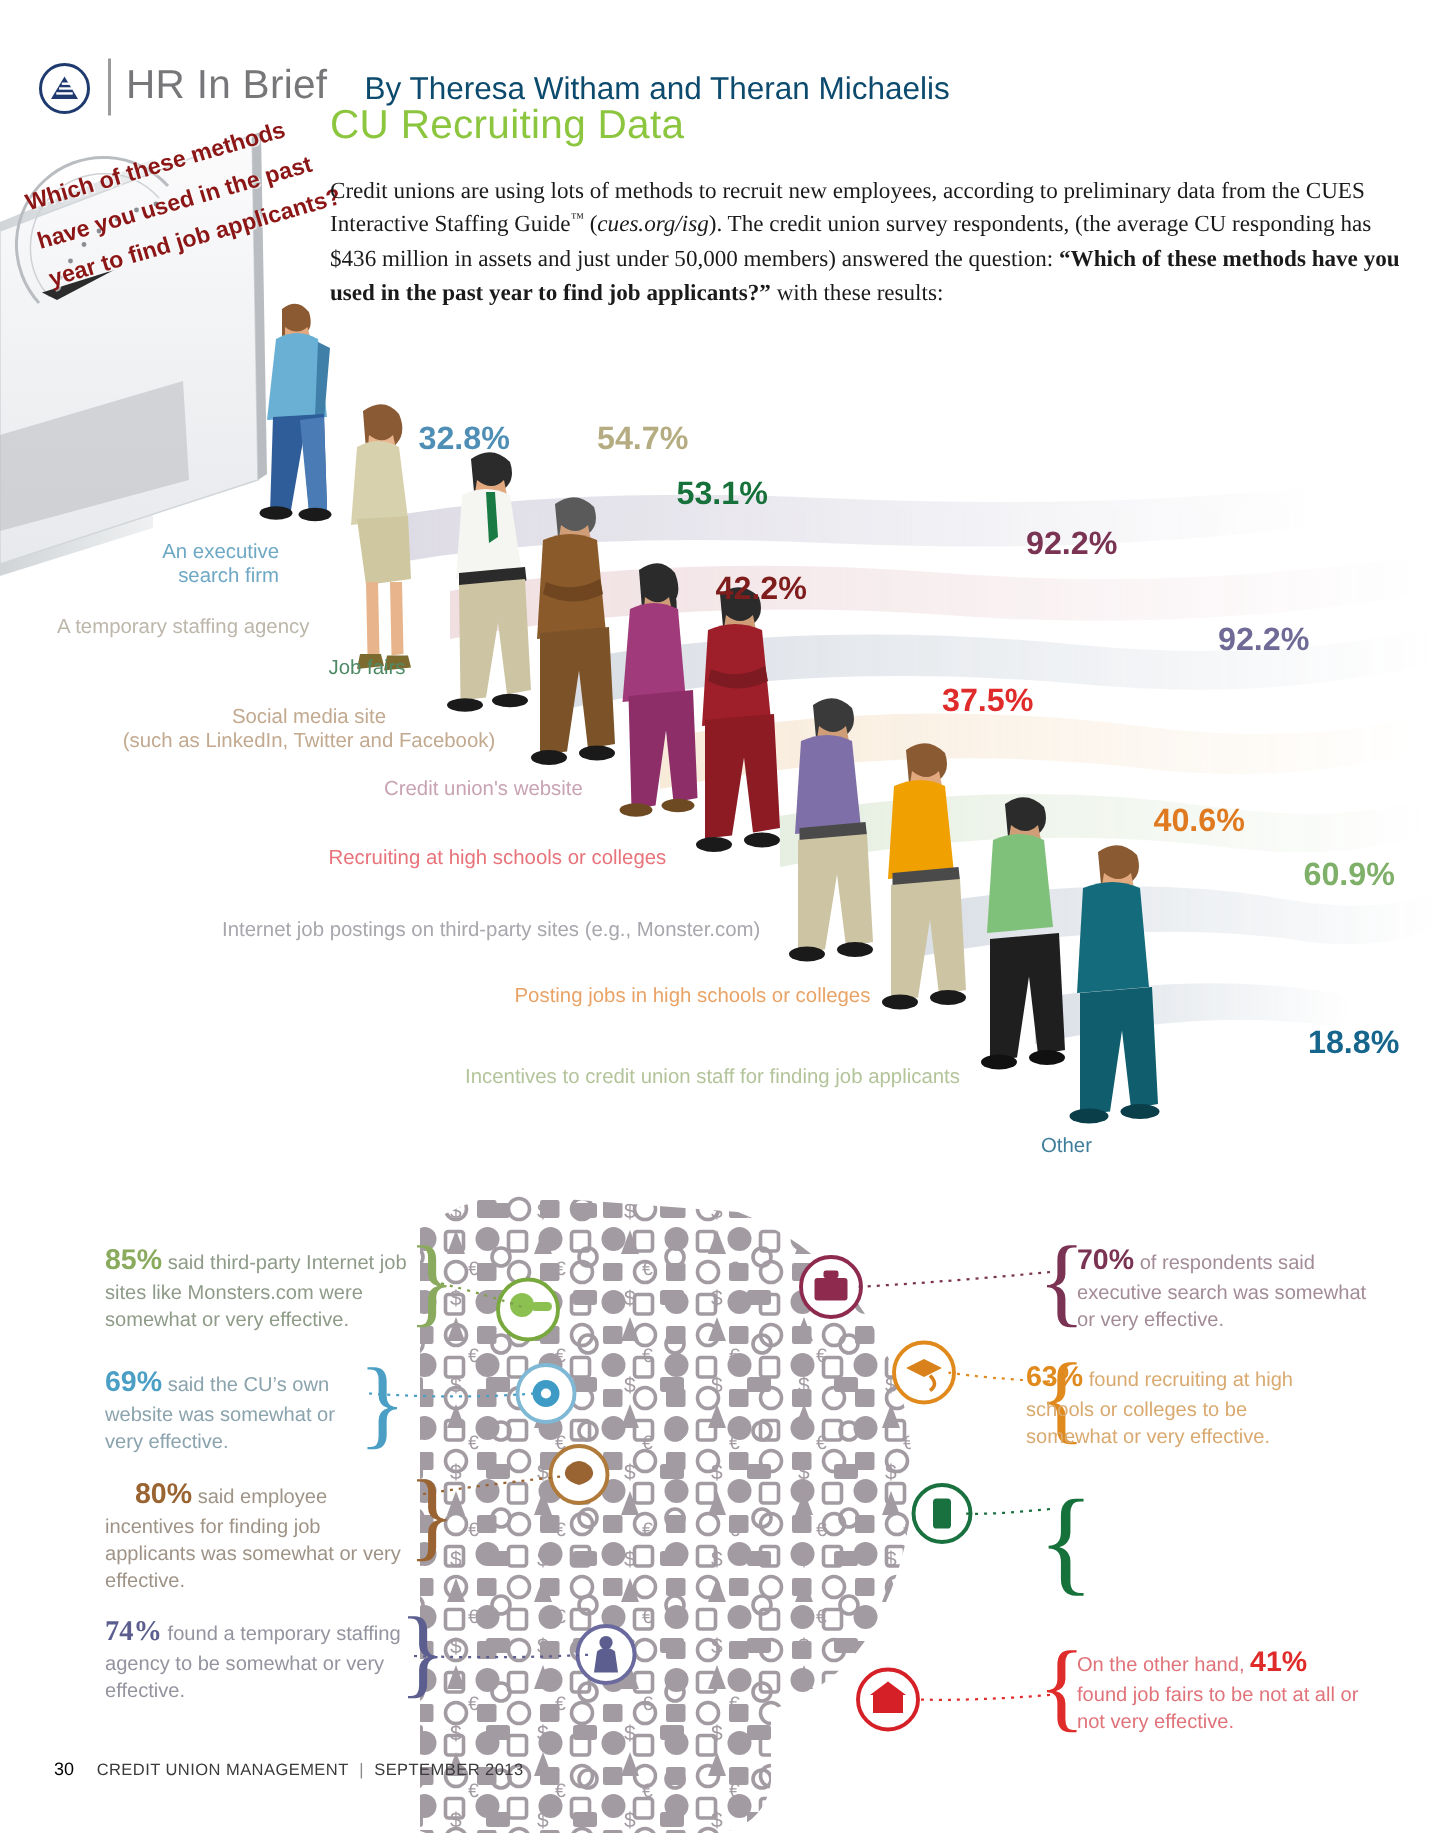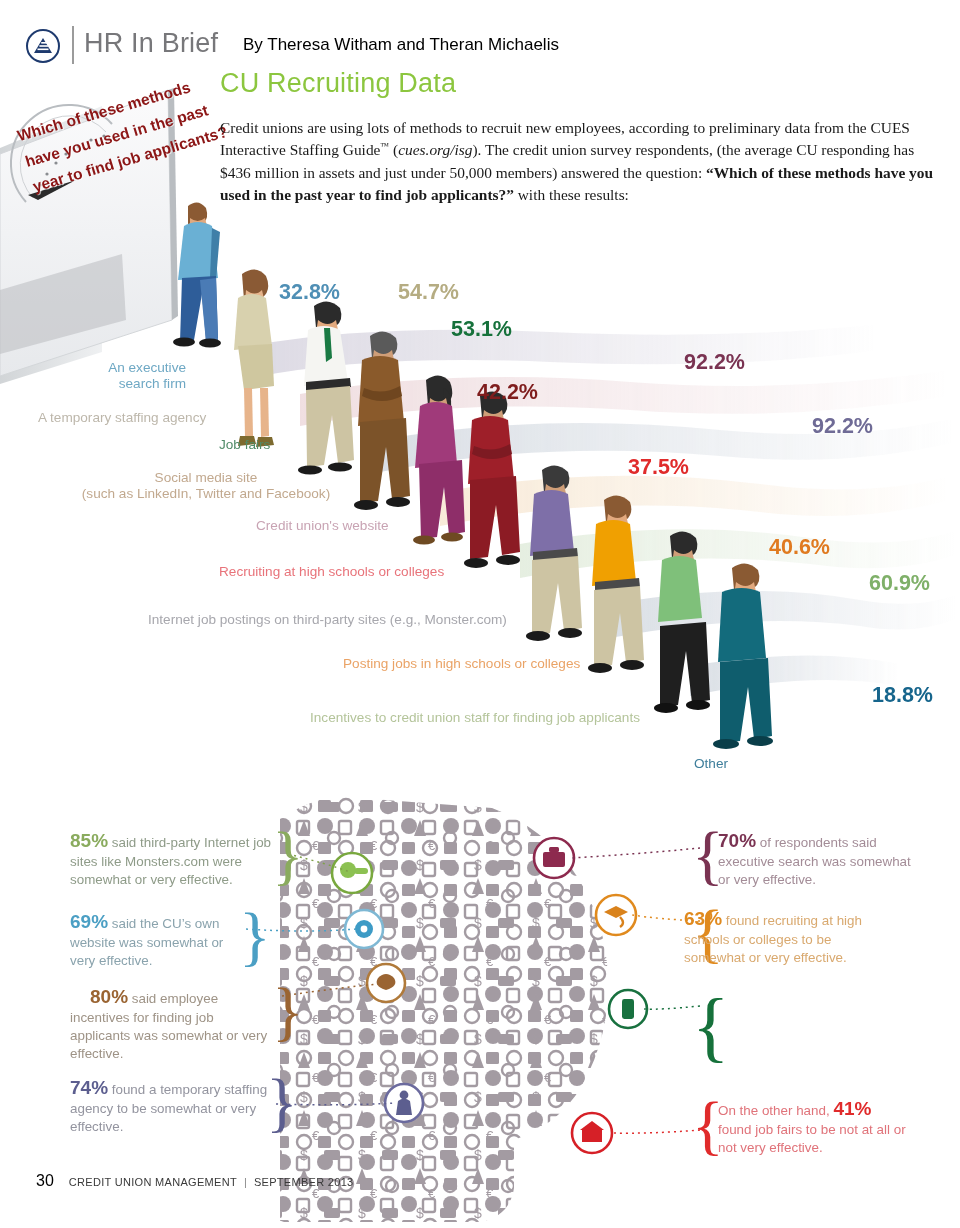--- a/index.html
+++ b/index.html
@@ -6,28 +6,28 @@
   body{
     width:960px;height:1228px;
     background:#ffffff;
     font-family:"Liberation Sans", sans-serif;
     overflow:hidden;
     position:relative;
   }
   #page{position:relative;width:960px;height:1228px;overflow:hidden;}
 
   
-  .header{position:absolute;left:0;top:4px;width:800px;height:72px;}
+  .header{position:absolute;left:0;top:17px;width:800px;height:72px;}
   .logo-mark{position:absolute;left:26px;top:25px;width:34px;height:34px;border-radius:50%;
     border:2.5px solid #1e3a6e;box-sizing:border-box;background:#fff;}
   .logo-mark .glyph{position:absolute;left:50%;top:50%;transform:translate(-50%,-50%);
     width:20px;height:18px;}
   .logo-div{position:absolute;left:72px;top:22px;width:2px;height:38px;background:#9b9b9b;}
   .hr-brief{position:absolute;left:84px;top:24px;font-size:27px;color:#77777a;letter-spacing:.2px;}
-  .byline{position:absolute;left:243px;top:31px;font-size:17px;color:#000000;}
+  .byline{position:absolute;left:243px;top:31px;font-size:21px;color:#0c4a6e;}
 
   
   .poster-wrap{position:absolute;left:0px;top:84px;width:230px;height:330px;}
   .poster-svg{position:absolute;left:0;top:0;}
   .poster-text{position:absolute;left:14px;top:40px;width:210px;
     font-size:15.5px;font-weight:bold;color:#8c1616;line-height:1.72;
     transform:rotate(-17deg) skewY(1deg);transform-origin:0 0;
     text-shadow:1px 1px 0 rgba(255,255,255,.6);}
 
   
@@ -47,21 +47,21 @@
 
   
   .bottom{position:absolute;left:0;top:796px;width:960px;height:400px;}
   .note{position:absolute;font-size:13.4px;line-height:1.34;}
   .note b{font-size:19px;font-weight:bold;}
   .note.right{text-align:left;}
   .brace{position:absolute;font-size:66px;line-height:1;font-family:"Liberation Serif",serif;font-weight:300;}
 
   
   .footer{position:absolute;left:36px;top:1172px;font-size:11px;color:#3a3a3a;}
-  .footer .pg{font-size:16px;color:#000;}
+  .footer .pg{font-size:12px;color:#000;}
   .footer .sep{color:#888;padding:0 4px;}
   .footer .meta{letter-spacing:.3px;}
 </style>
 </head>
 <body>
 
 <div id="page">
 
   <div class="header">
     <div class="logo-mark">
@@ -377,21 +377,21 @@
       <b style="color:#4b9fc4;">69%</b><span> said the CU’s own website was somewhat or very effective.</span>
     </div>
     <div class="brace" style="left:239px;top:107px;color:#4b9fc4;">}</div>
 
     <div class="note" style="left:70px;top:188px;width:204px;color:#9e9386;">
       <b style="color:#9a6432;margin-left:20px;">80%</b><span> said employee incentives for finding job applicants was somewhat or very effective.</span>
     </div>
     <div class="brace" style="left:272px;top:182px;color:#9a6432;">}</div>
 
     <div class="note" style="left:70px;top:279px;width:198px;color:#93949f;">
-      <b style="color:#5c5e8f;">74%</b><span> found a temporary staffing agency to be somewhat or very effective.</span>
+      <b style="color:#5c5e8f;font-family:Liberation Serif, serif;">74%</b><span> found a temporary staffing agency to be somewhat or very effective.</span>
     </div>
     <div class="brace" style="left:266px;top:273px;color:#5c5e8f;">}</div>
 
     <div class="brace" style="left:692px;top:26px;color:#7a3352;">{</div>
     <div class="note right" style="left:718px;top:32px;width:196px;color:#a38c97;">
       <b style="color:#7a3352;">70%</b><span> of respondents said executive search was somewhat or very effective.</span>
     </div>
 
     <div class="brace" style="left:692px;top:104px;color:#e08a1e;">{</div>
     <div class="note right" style="left:684px;top:110px;width:196px;color:#d9a96f;">

